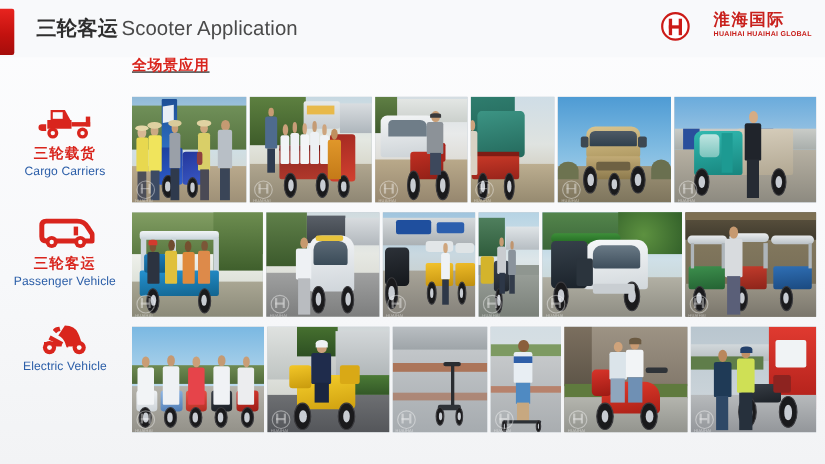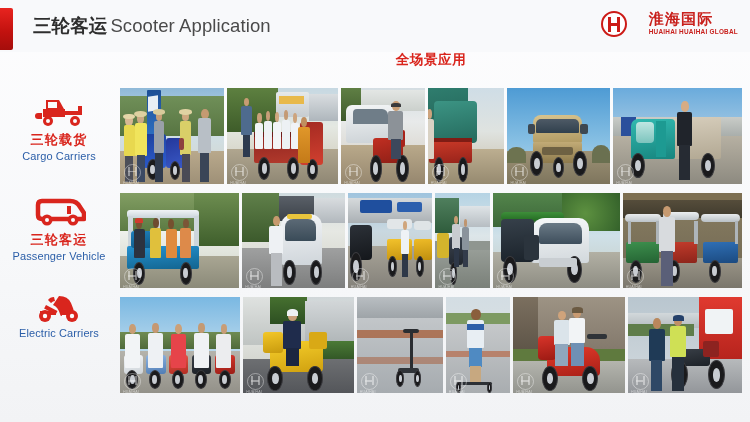--- a/index.html
+++ b/index.html
@@ -95,21 +95,21 @@
     color: #c8201c;
     letter-spacing: .25px;
     margin-top: 3px;
   }
 
   
   .center-title {
     position: absolute;
     left: 120px; top: 52px;
     width: 622px;
-    text-align: center;
+    text-decoration: underline;
   }
   .center-title .cn {
     font-size: 13.5px;
     font-weight: 700;
     color: #d9251d;
     letter-spacing: .6px;
     line-height: 16px;
   }
   .center-title .en {
     font-size: 12.5px;
@@ -312,21 +312,21 @@
             <path d="M8 20 h16 v4 h-16 z"></path>
             <rect x="28" y="20" width="15" height="5" rx="2"></rect>
             <path d="M30 24 h12 v3 h-12 z" fill="#fafbfc"></path>
           </g>
           <circle cx="13" cy="25" r="6" fill="#d9251d"></circle>
           <circle cx="13" cy="25" r="2.2" fill="#fafbfc"></circle>
           <circle cx="40" cy="25" r="6" fill="#d9251d"></circle>
           <circle cx="40" cy="25" r="2.2" fill="#fafbfc"></circle>
         </svg>
       </div>
-      <div class="cat-en">Electric Carriers</div>
+      <div class="cat-en">Electric Vehicle</div>
     </div>
   </div>
 
   <div class="grid">
 
     <div class="grid-row">
 
       <div class="photo" style="flex:1.52">
         <div class="sky" style="background:linear-gradient(180deg,#8fb9d8,#cfe0e8 45%,#d6d2c4)"></div>
         <div class="veg" style="left:0;top:8%;width:100%;height:42%;background:linear-gradient(180deg,#6b8a4a,#49682f);opacity:.9"></div>

